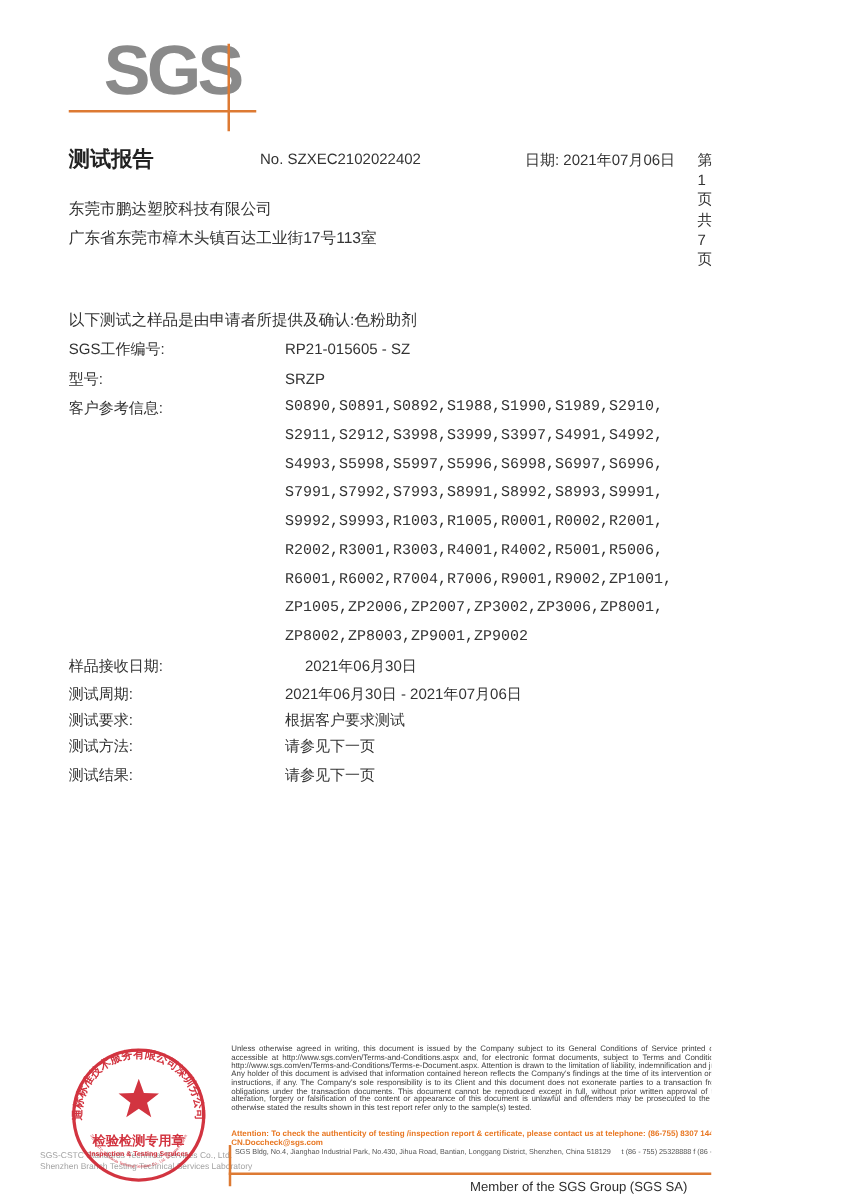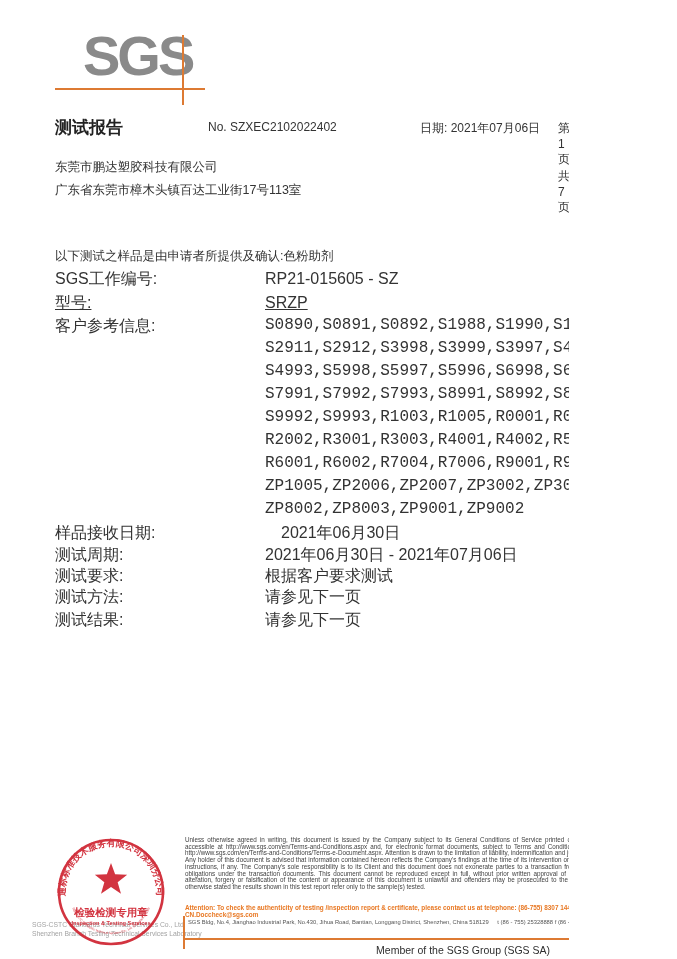--- a/index.html
+++ b/index.html
@@ -21,26 +21,26 @@
   .title-row{position:absolute;left:55px;top:116px;right:20px;height:22px;}
   .doc-title{position:absolute;left:0;top:0;font-size:17px;font-weight:bold;color:#222;}
   .report-no{position:absolute;left:153px;top:4px;font-size:12px;color:#333;}
   .report-date{position:absolute;left:365px;top:4px;font-size:12px;color:#333;}
   .page-info{position:absolute;left:503px;top:4px;font-size:12px;color:#333;}
   
   .applicant{position:absolute;left:55px;top:156px;font-size:12.5px;line-height:23px;color:#333;}
   
   .intro{position:absolute;left:55px;top:248px;font-size:12.5px;color:#333;}
   
-  .fields{position:absolute;left:55px;top:271px;width:592px;font-size:16px;color:#333;}
+  .fields{position:absolute;left:55px;top:271px;width:592px;font-size:12px;color:#333;}
   .field-row{display:flex;line-height:16px;}
   .field-label{width:173px;flex:none;}
-  .field-value{flex:1;margin-left:37px;}
+  .field-value{flex:1;}
   .r1{margin-bottom:8px;}
-  .r2{margin-bottom:7px;text-decoration:underline;}
+  .r2{margin-bottom:7px;}
   .r3{margin-bottom:4px;}
   .r3 .field-value{line-height:23px;white-space:pre-line;margin-top:-4px;font-family:Liberation Mono, monospace;}
   .r4{margin-bottom:6px;gap:16px;}
   .r5{margin-bottom:5px;}
   .r6{margin-bottom:5px;}
   .r7{margin-bottom:7px;}
   .r8{margin-bottom:7px;}
   .r9 .field-value{line-height:21px;margin-top:-3px;}
   
   .footer-legal{

